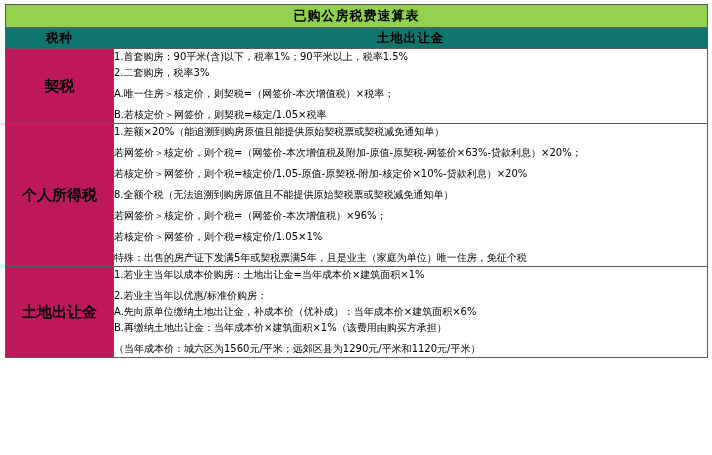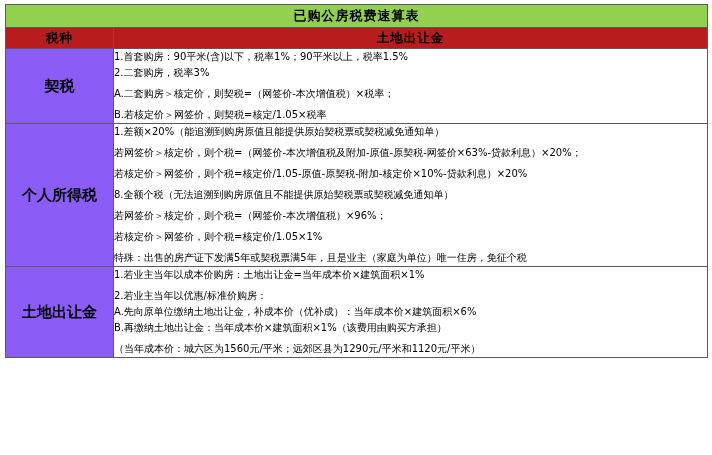--- a/index.html
+++ b/index.html
@@ -31,29 +31,29 @@
   }
   .title-cell {
     background: #92d050;
     text-align: center;
     font-weight: bold;
     font-size: 13px;
     height: 22px;
     letter-spacing: 1px;
   }
   .hdr-cell {
-    background: #b91c1c;
+    background: #0f766e;
     text-align: center;
     font-weight: bold;
     font-size: 12.5px;
     height: 20px;
     letter-spacing: 1px;
   }
   .taxname {
-    background: #8b5cf6;
+    background: #be185d;
     text-align: center;
     font-weight: bold;
     font-size: 15px;
     width: 108px;
   }
   .content {
     padding: 5px 6px 5px 7px;
     font-size: 10px;
     line-height: 16px;
   }
@@ -82,21 +82,21 @@
         <td class="hdr-cell">税种</td>
         <td class="hdr-cell">土地出让金</td>
       </tr>
 
       <tr>
         <td class="taxname">契税</td>
         <td class="content">
           <div class="line">1.首套购房：90平米(含)以下，税率1%；90平米以上，税率1.5%</div>
           <div class="line">2.二套购房，税率3%</div>
           <div class="gap"></div>
-          <div class="line">A.二套购房＞核定价，则契税=（网签价-本次增值税）×税率；</div>
+          <div class="line">A.唯一住房＞核定价，则契税=（网签价-本次增值税）×税率；</div>
           <div class="gap"></div>
           <div class="line">B.若核定价＞网签价，则契税=核定/1.05×税率</div>
         </td>
       </tr>
 
 
       <tr>
         <td class="taxname">个人所得税</td>
         <td class="content">
           <div class="line">1.差额×20%（能追溯到购房原值且能提供原始契税票或契税减免通知单）</div>

